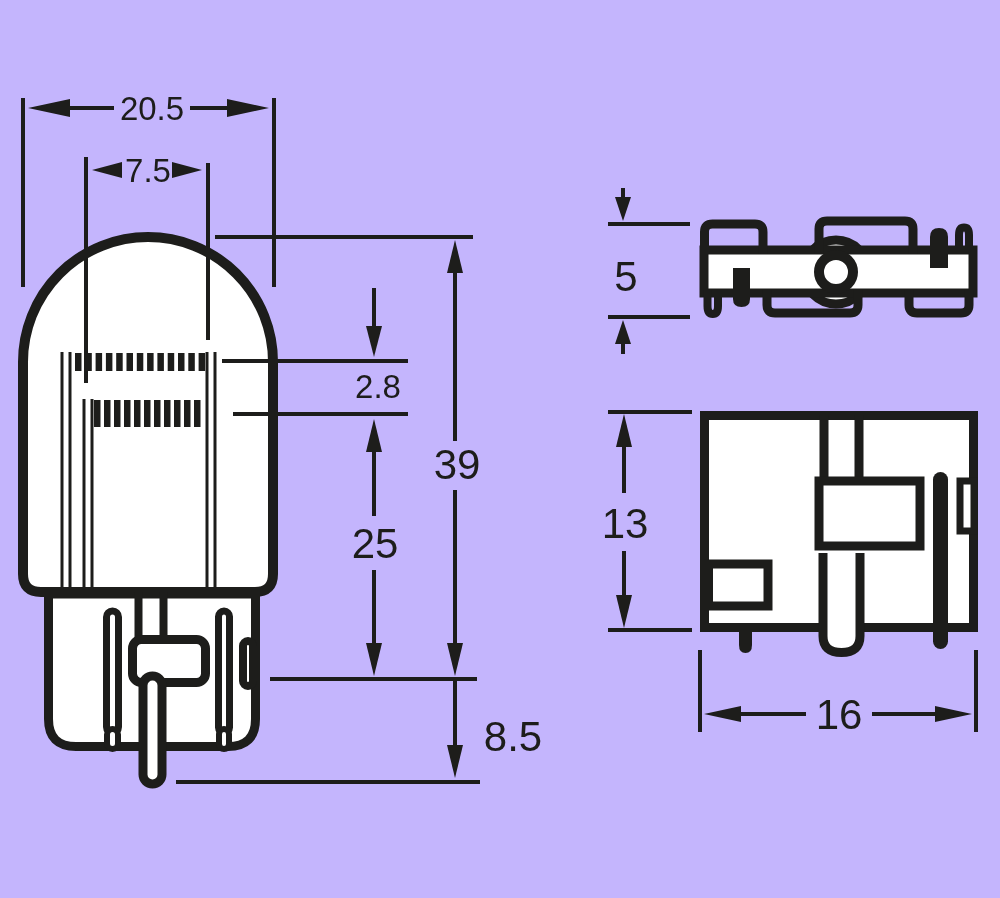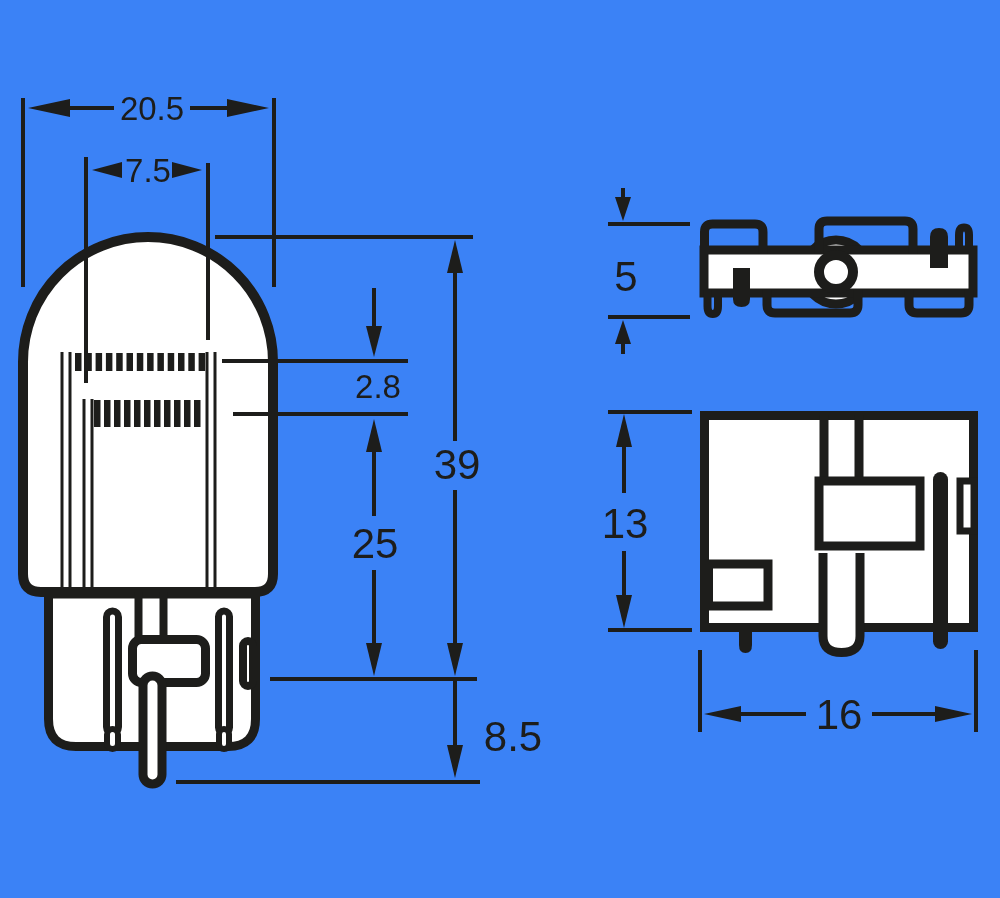--- a/index.html
+++ b/index.html
@@ -1,16 +1,16 @@
 <!DOCTYPE html>
 <html><head>
 <meta charset="utf-8">
 <style>
   html,body{margin:0;padding:0;background:#ffffff;}
-  .stage{position:relative;width:1000px;height:898px;background:#3b82f6;overflow:hidden;}
+  .stage{position:relative;width:1000px;height:898px;background:#c4b5fd;overflow:hidden;}
   svg{position:absolute;left:0;top:0;}
   .ink{stroke:#1d1d1b;fill:none;stroke-linecap:butt;}
   .fw{fill:#ffffff;}
   .solid{fill:#1d1d1b;stroke:none;}
   .s2{stroke-width:3;}
   .s4{stroke-width:4;}
   .s6{stroke-width:6;}
   .s7{stroke-width:7;}
   .s8{stroke-width:8;}
   .s9{stroke-width:9;}

